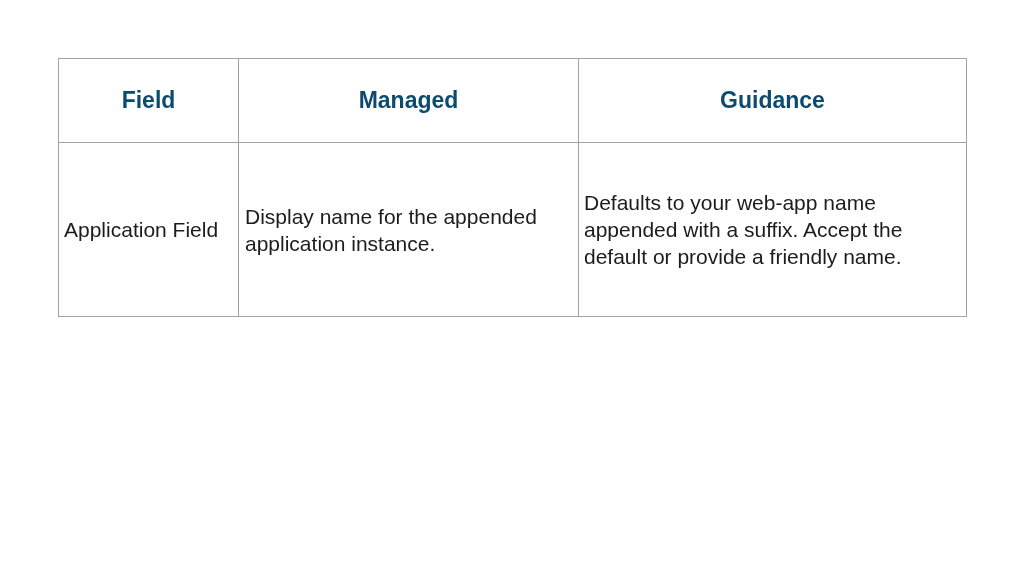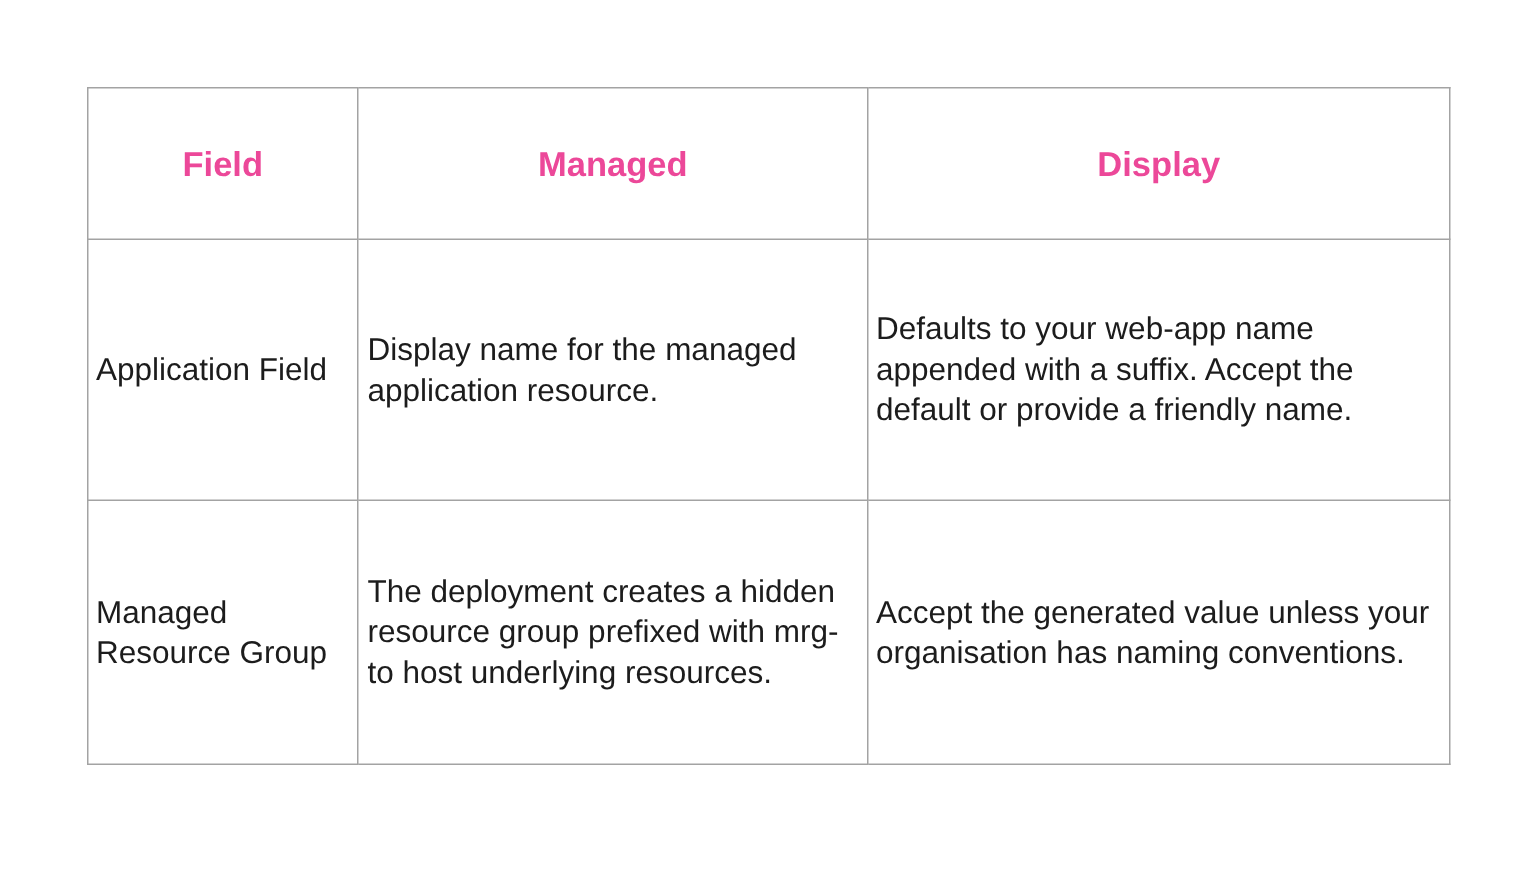--- a/index.html
+++ b/index.html
@@ -18,24 +18,24 @@
     border-collapse: collapse;
     table-layout: fixed;
     background: #ffffff;
   }
   .doc-table th,
   .doc-table td {
     border: 1px solid #a3a3a3;
     background: #ffffff;
   }
   .doc-table th {
-    height: 101px;
+    height: 84px;
     font-size: 23px;
     font-weight: bold;
-    color: #ec4899;
+    color: #0c4a6e;
     text-align: center;
     vertical-align: middle;
     padding: 0 20px;
   }
   .doc-table td {
     font-size: 21px;
     line-height: 27px;
     color: #1c1c1c;
     text-align: left;
     vertical-align: middle;
@@ -55,28 +55,23 @@
 <table class="doc-table">
   <colgroup>
     <col class="col-field">
     <col class="col-purpose">
     <col class="col-guidance">
   </colgroup>
   <thead>
     <tr>
       <th>Field</th>
       <th>Managed</th>
-      <th>Display</th>
+      <th>Guidance</th>
     </tr>
   </thead>
   <tbody>
     <tr class="row-1">
       <td class="cell-field">Application Field</td>
-      <td class="cell-purpose">Display name for the managed application resource.</td>
+      <td class="cell-purpose">Display name for the appended application instance.</td>
       <td class="cell-guidance">Defaults to your web-app name appended with a suffix. Accept the default or provide a friendly name.</td>
-    </tr>
-    <tr class="row-2">
-      <td class="cell-field">Managed Resource Group</td>
-      <td class="cell-purpose">The deployment creates a hidden resource group prefixed with mrg- to host underlying resources.</td>
-      <td class="cell-guidance">Accept the generated value unless your organisation has naming conventions.</td>
     </tr>
   </tbody>
 </table>
 
 </body></html>

